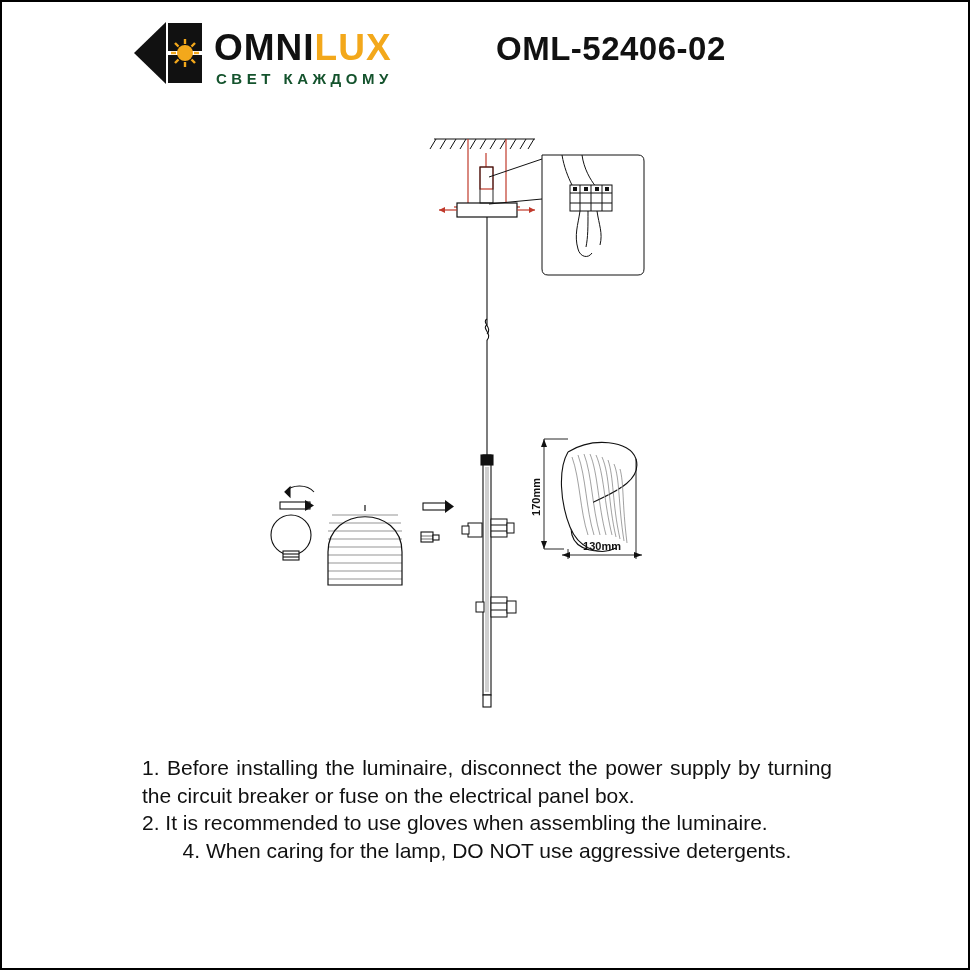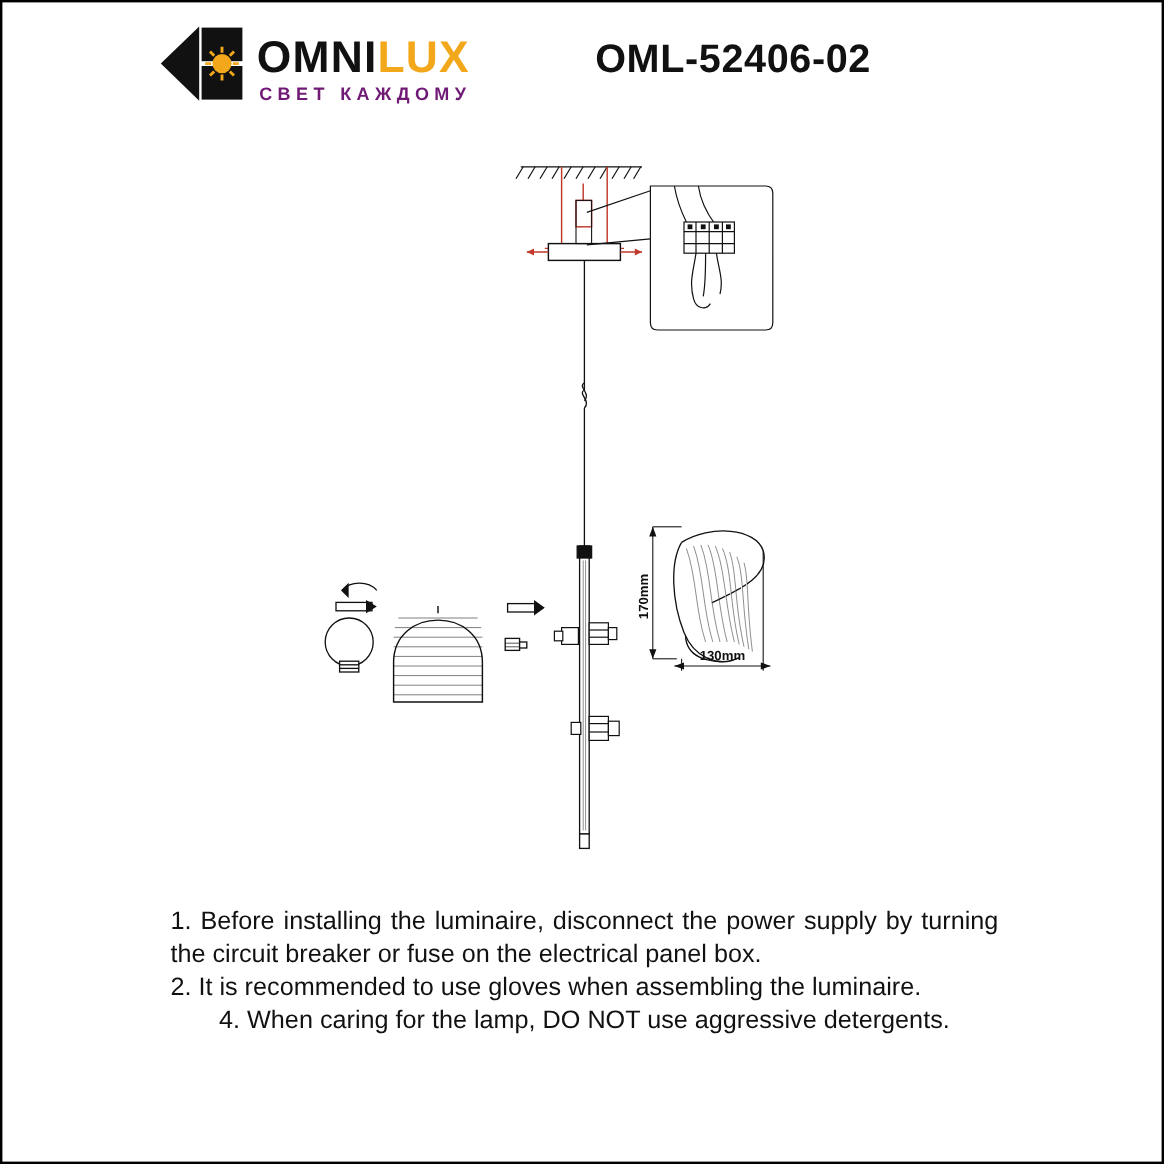--- a/index.html
+++ b/index.html
@@ -57,21 +57,21 @@
     text-align: right;
   }
   .brand-omni { color: #111; }
   .brand-lux { color: #f3a81b; }
   .brand-sub {
     position: absolute;
     left: 84px;
     top: 56px;
     font-size: 15px;
     letter-spacing: 4.5px;
-    color: #701a75;
+    color: #14532d;
     font-weight: bold;
     white-space: nowrap;
   }
   .model-code {
     position: absolute;
     left: 470px;
     top: 28px;
     font-size: 33px;
     font-weight: bold;
     letter-spacing: 0.5px;

